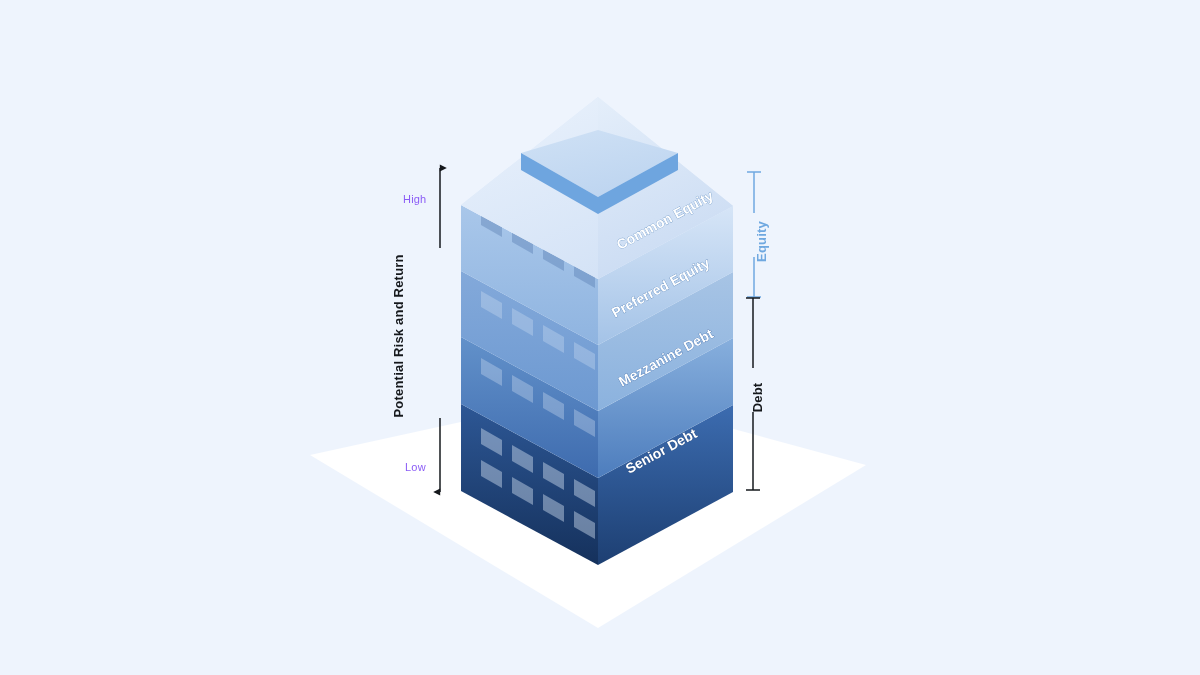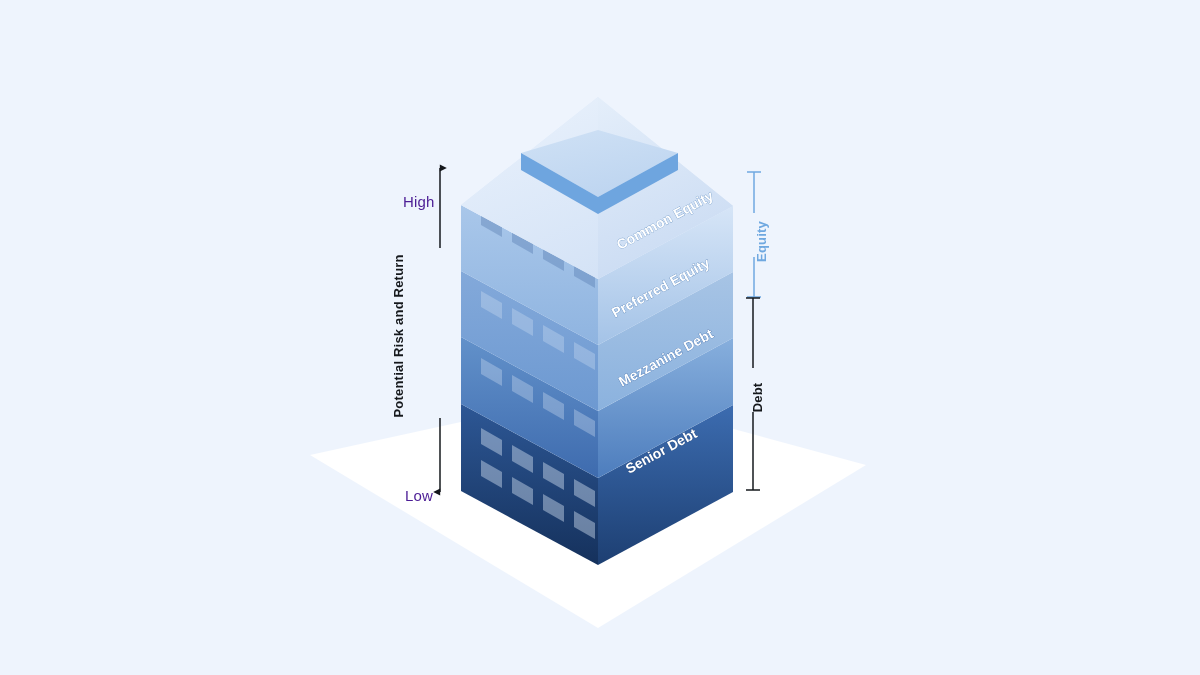--- a/index.html
+++ b/index.html
@@ -17,22 +17,22 @@
     position: relative;
     width: 1200px;
     height: 675px;
   }
   #scene {
     position: absolute;
     inset: 0;
   }
   .axis-label {
     position: absolute;
-    font-size: 15px;
-    color: #4c1d95;
+    font-size: 11px;
+    color: #8b5cf6;
     letter-spacing: 0.2px;
     white-space: nowrap;
   }
   .axis-title {
     position: absolute;
     font-size: 13px;
     font-weight: bold;
     color: #15181c;
     white-space: nowrap;
     letter-spacing: 0.2px;
@@ -60,21 +60,21 @@
   #debt-title {
     left: 757px;
     top: 390px;
     width: 120px;
     text-align: center;
     margin-left: -60px;
     transform: rotate(-90deg);
     color: #15181c;
   }
   #high-label { left: 403px; top: 193px; }
-  #low-label  { left: 405px; top: 487px; }
+  #low-label  { left: 405px; top: 461px; }
 </style>
 </head>
 <body>
 
 <div id="stage">
 
   <svg id="scene" viewBox="0 0 1200 675" width="1200" height="675">
     <defs>
 
       <linearGradient id="groundGrad" x1="0" y1="0" x2="0" y2="1">

